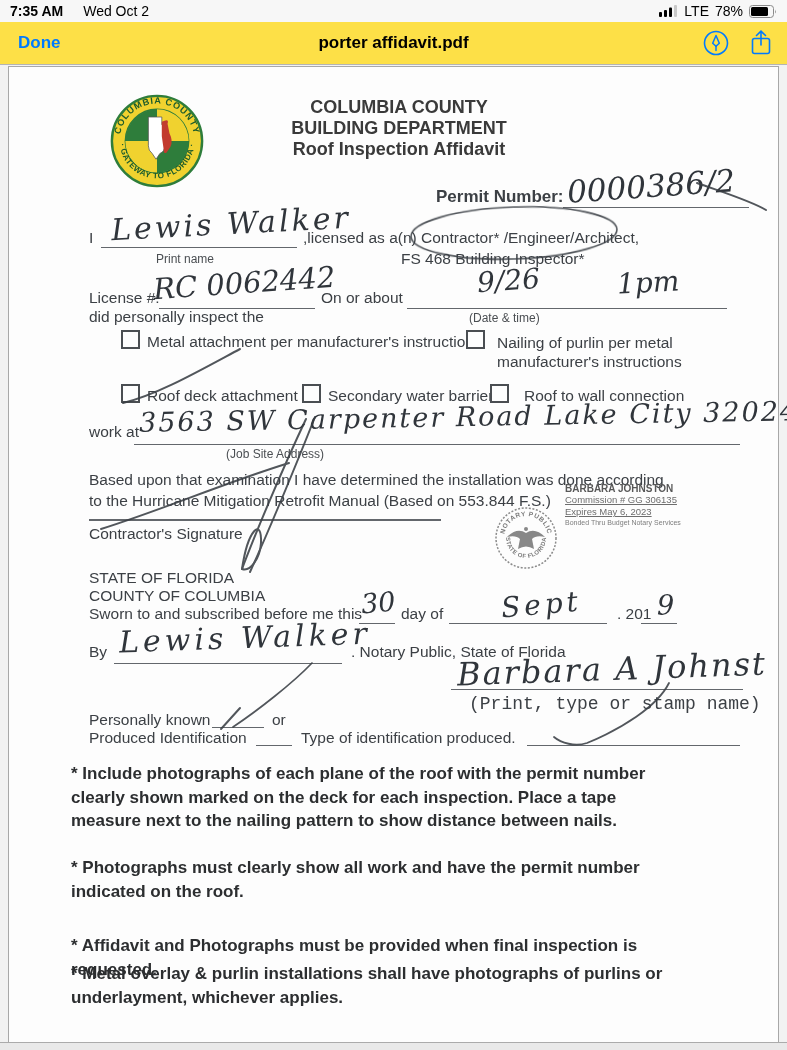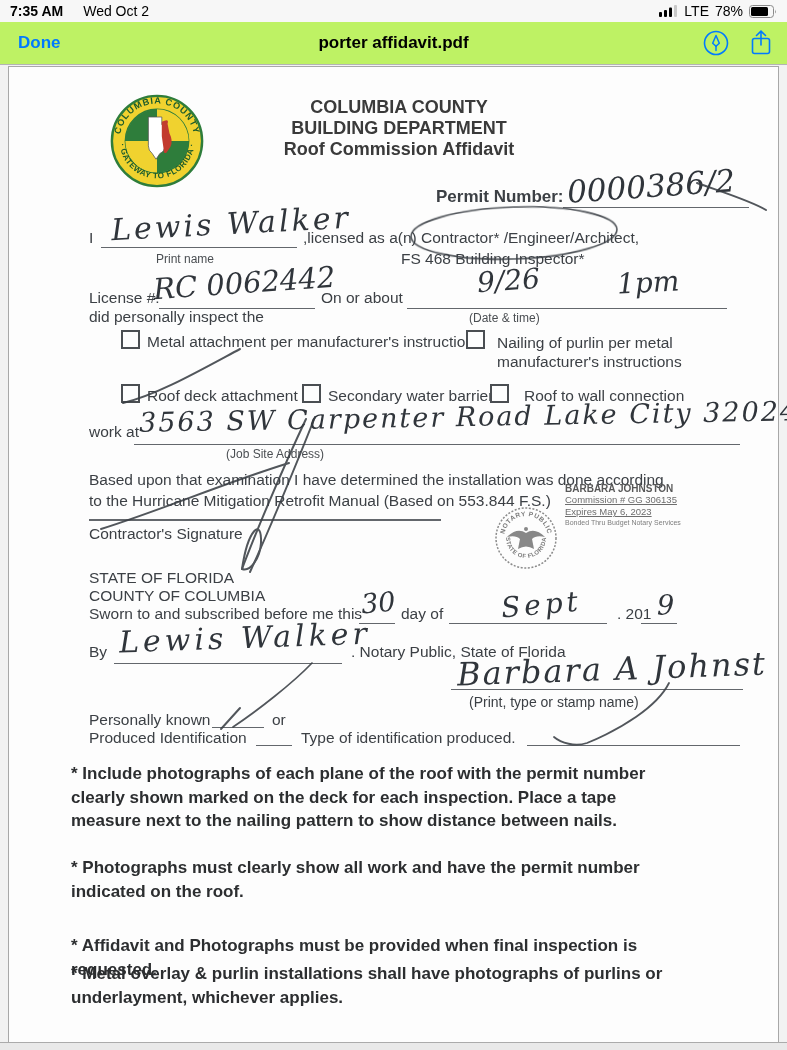--- a/index.html
+++ b/index.html
@@ -13,21 +13,21 @@
   .statusbar{
     position:absolute;left:0;top:0;width:787px;height:22px;
     background:#f7f7f7;display:flex;align-items:center;justify-content:space-between;
     padding:0 10px;box-sizing:border-box;font-size:14px;color:#000;
   }
   .sb-left{display:flex;gap:20px;align-items:center;}
   .sb-time{font-weight:700;}
   .sb-right{display:flex;gap:6px;align-items:center;}
   .navbar{
     position:absolute;left:0;top:22px;width:787px;height:43px;
-    background:#bef264;border-bottom:1px solid #b4b4b4;
+    background:#fde047;border-bottom:1px solid #b4b4b4;
     display:flex;align-items:center;box-sizing:border-box;
   }
   .nav-done{position:absolute;left:18px;font-size:17px;font-weight:600;color:#007aff;cursor:pointer;}
   .nav-title{position:absolute;left:0;right:0;text-align:center;font-size:17px;font-weight:700;color:#000;}
   .nav-icons{position:absolute;right:14px;display:flex;gap:20px;align-items:center;}
   .nav-icons svg{display:block;cursor:pointer;}
   
   .page{
     position:absolute;left:8px;top:66px;width:771px;height:976px;
     background:#fdfdfd;border:1px solid #a8a8a8;border-bottom:none;box-sizing:border-box;
@@ -117,21 +117,21 @@
       <textPath href="#arcTop" startOffset="50%" text-anchor="middle">COLUMBIA COUNTY</textPath>
     </text>
     <text font-size="8.5" font-weight="bold" fill="#1d5c2b" letter-spacing="0.5">
       <textPath href="#arcBot" startOffset="50%" text-anchor="middle">· GATEWAY TO FLORIDA ·</textPath>
     </text>
   </svg>
 
   <div class="hdr">
     <div>COLUMBIA COUNTY</div>
     <div>BUILDING DEPARTMENT</div>
-    <div>Roof Commission Affidavit</div>
+    <div>Roof Inspection Affidavit</div>
   </div>
 
   <span class="pt b" style="left:427px;top:120px;font-size:17px;">Permit Number:</span>
   <span class="ln" style="left:554px;top:140px;width:186px;"></span>
   <span class="hw" style="left:558px;top:104px;font-size:31px;transform:rotate(-4deg);">0000386/2</span>
 
   <span class="pt" style="left:80px;top:162px;">I</span>
   <span class="ln" style="left:92px;top:180px;width:196px;"></span>
   <span class="hw" style="left:102px;top:142px;font-size:30px;letter-spacing:3px;transform:rotate(-3deg);">Lewis Walker</span>
   <span class="pt" style="left:294px;top:162px;">,licensed as a(n) Contractor* /Engineer/Architect,</span>
@@ -206,21 +206,21 @@
   <span class="hw" style="left:648px;top:525px;font-size:27px;">9</span>
   <span class="ln" style="left:632px;top:556px;width:36px;"></span>
 
   <span class="pt" style="left:80px;top:576px;">By</span>
   <span class="ln" style="left:105px;top:596px;width:228px;"></span>
   <span class="hw" style="left:110px;top:556px;font-size:30px;letter-spacing:4px;transform:rotate(-2deg);">Lewis Walker</span>
   <span class="pt" style="left:342px;top:576px;">. Notary Public, State of Florida</span>
 
   <span class="hw" style="left:448px;top:586px;font-size:32px;letter-spacing:2px;transform:rotate(-2deg);">Barbara A Johnst</span>
   <span class="ln" style="left:442px;top:622px;width:292px;"></span>
-  <span class="pt" style="left:460px;top:627px;font-size:14px;">(Print, type or stamp name)</span>
+  <span class="pt" style="left:460px;top:627px;font-size:18px;font-family:Liberation Mono, monospace;">(Print, type or stamp name)</span>
 
   <span class="pt" style="left:80px;top:644px;">Personally known</span>
   <span class="ln" style="left:203px;top:660px;width:52px;"></span>
   <span class="pt" style="left:263px;top:644px;">or</span>
   <span class="pt" style="left:80px;top:662px;">Produced Identification</span>
   <span class="ln" style="left:247px;top:678px;width:36px;"></span>
   <span class="pt" style="left:292px;top:662px;">Type of identification produced.</span>
   <span class="ln" style="left:518px;top:678px;width:213px;"></span>
 
   <div class="notes" style="top:695px;">*  Include photographs of each plane of the roof with the permit number clearly shown marked on the deck for each inspection. Place a tape measure next to the nailing pattern to show distance between nails.</div>

